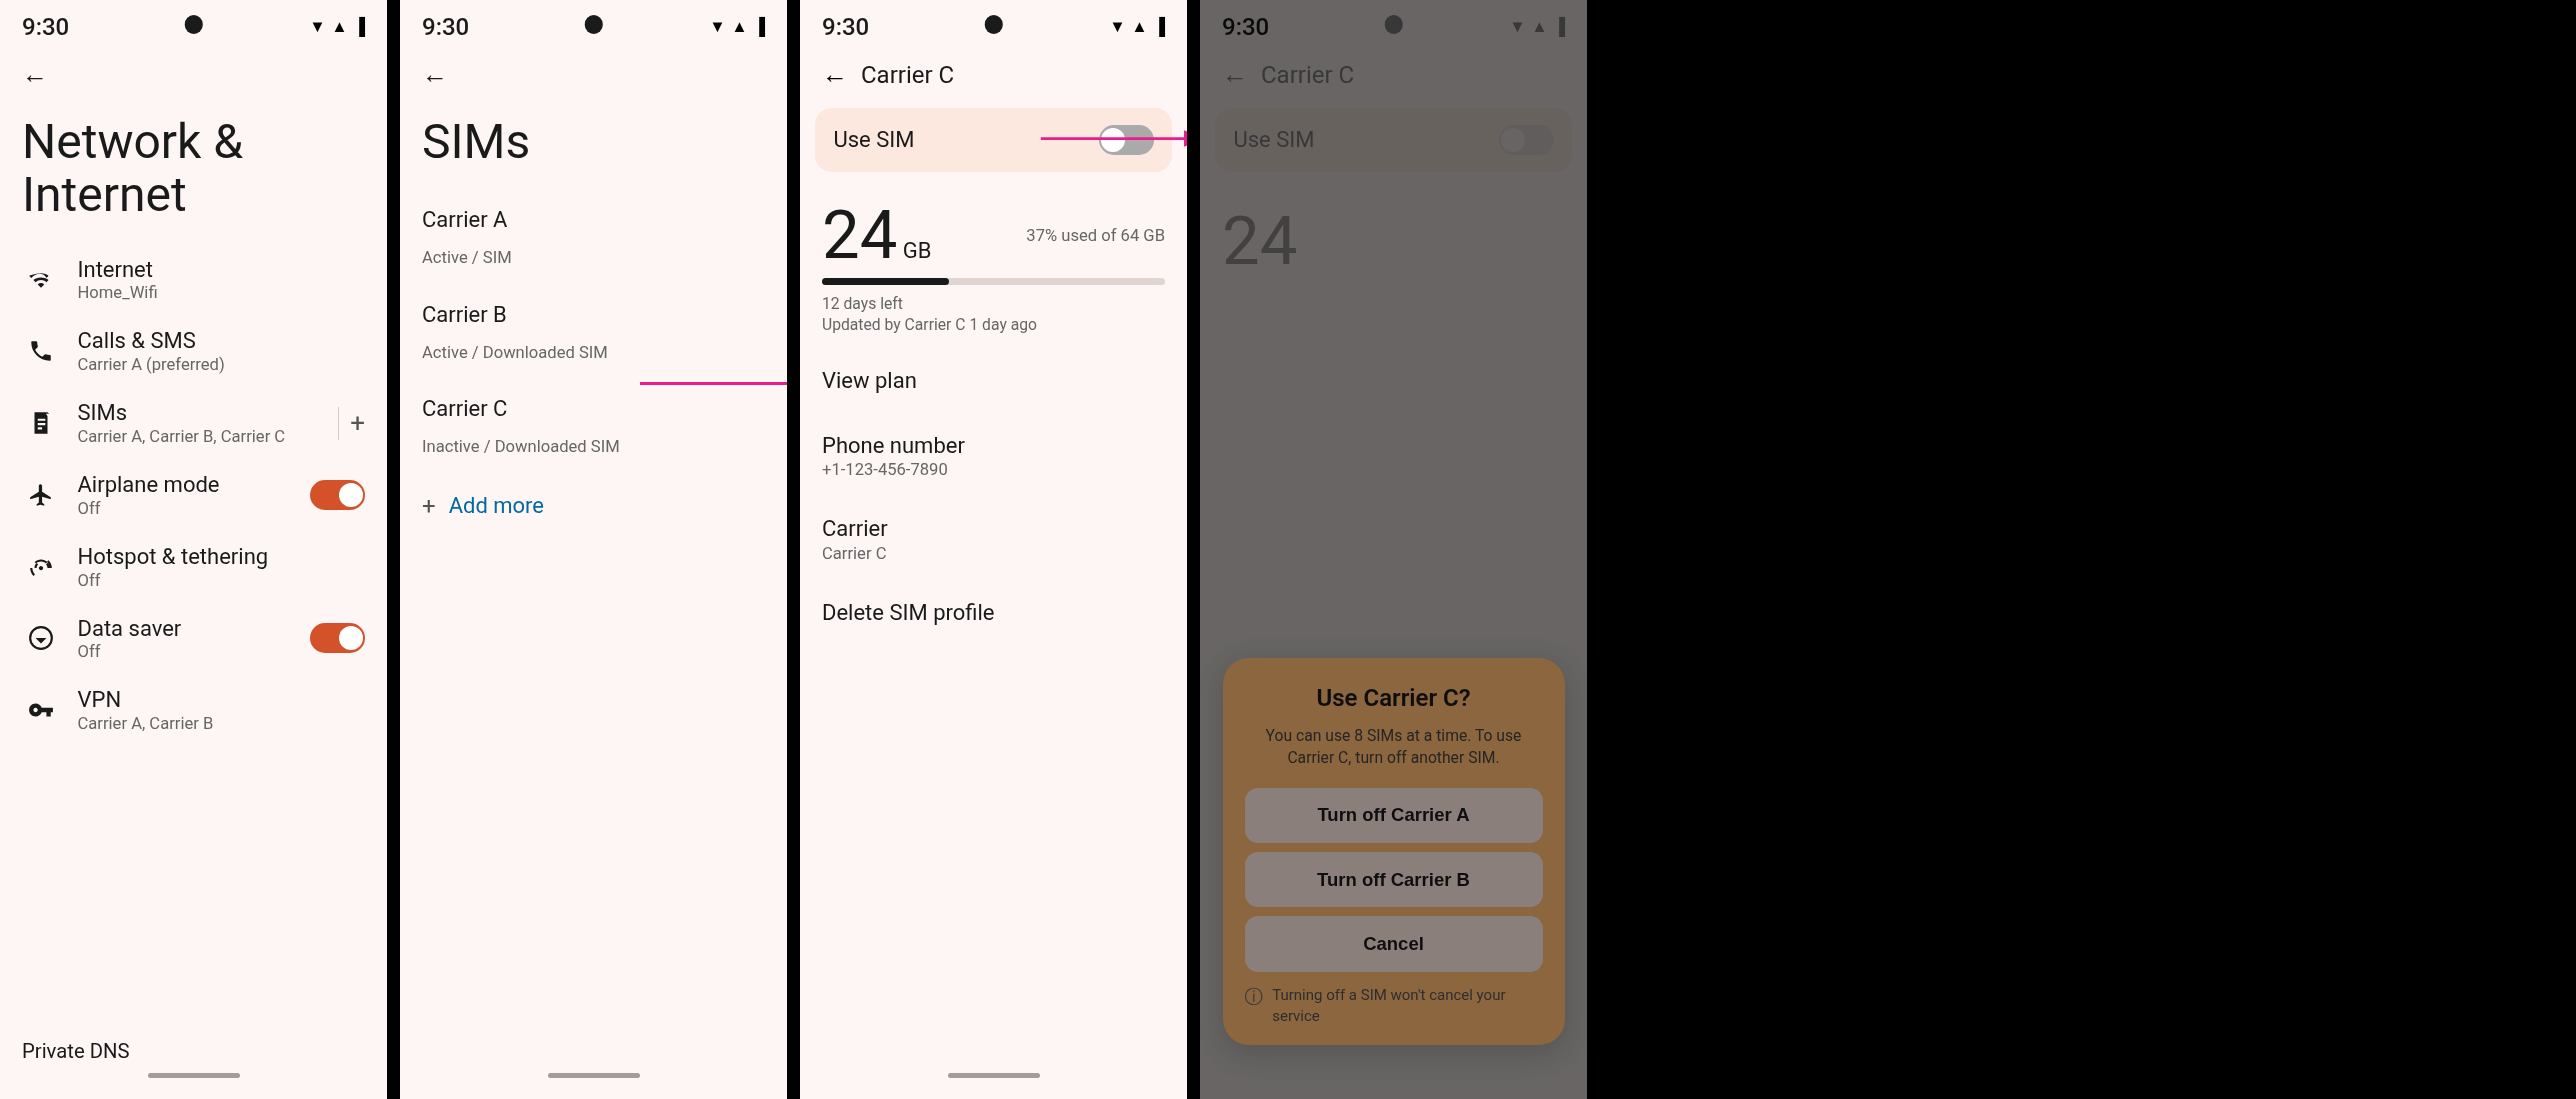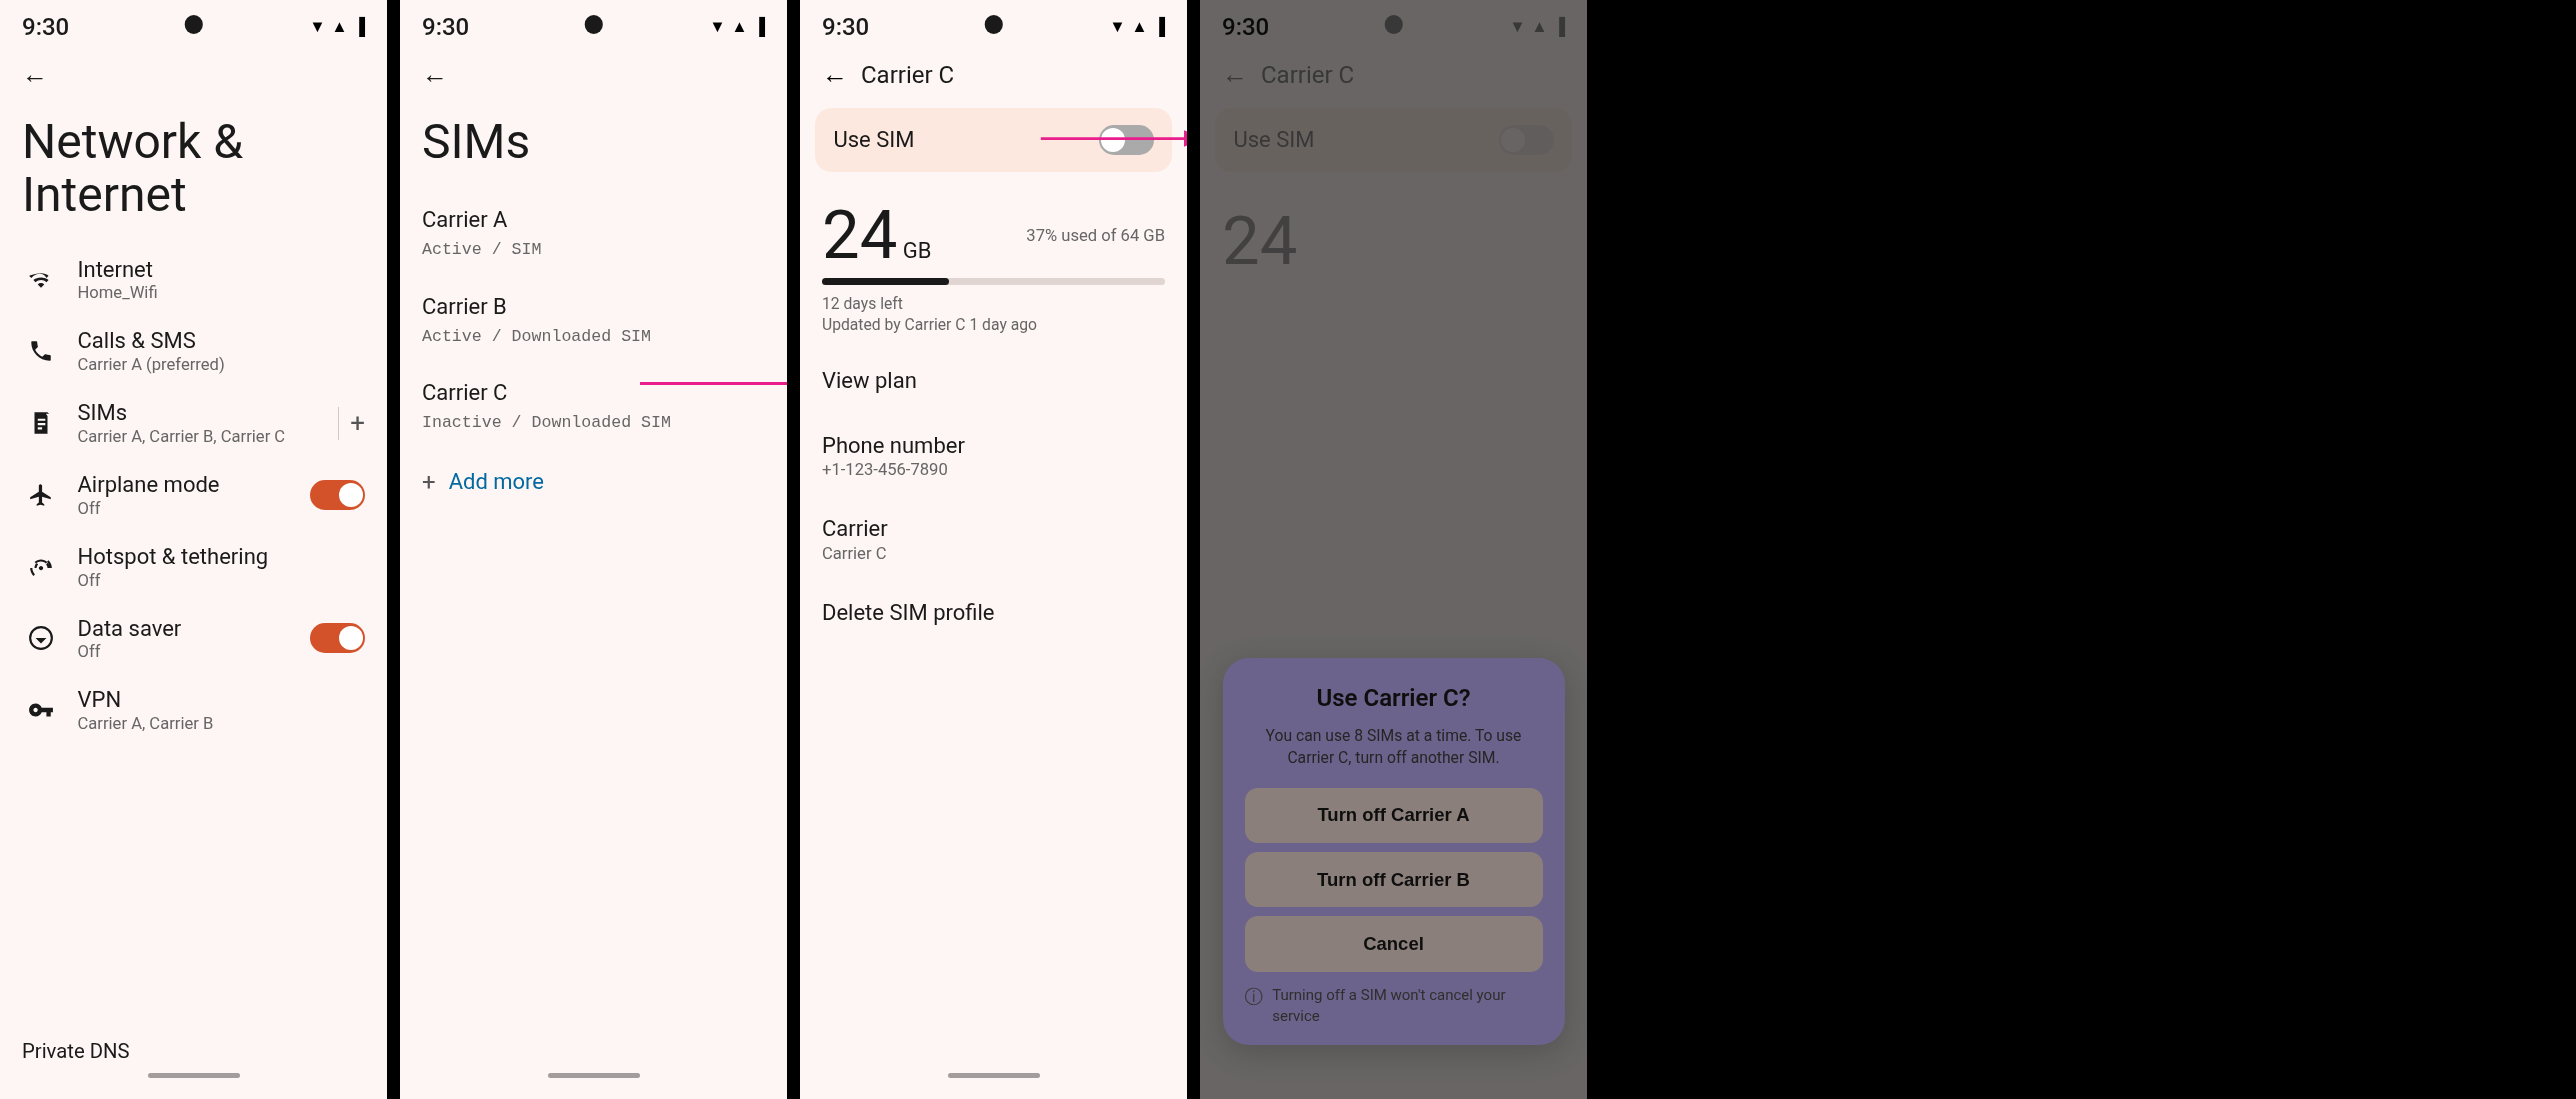--- a/index.html
+++ b/index.html
@@ -172,22 +172,21 @@
       border-bottom: 0.9px solid transparent;
     }
     .sim-name {
       font-size: 22px;
       color: #1a1a1a;
       font-weight: 400;
     }
     .sim-status {
       font-size: 16.6px;
       color: #666;
-      margin-top: 8px;
-      font-family: Liberation Mono, monospace;
+      margin-top: 16px;
     }
 
     .add-more {
       display: flex;
       align-items: center;
       padding: 18.5px 22px;
       cursor: pointer;
       gap: 13px;
     }
     .add-more-icon {
@@ -276,21 +275,21 @@
       position: absolute;
       top: 0; left: 0; right: 0; bottom: 0;
       background: rgba(0,0,0,0.25);
       display: flex;
       align-items: flex-end;
       justify-content: center;
       padding-bottom: 55px;
     }
 
     .dialog-box {
-      background: #c4b5fd;
+      background: #fdba74;
       border-radius: 26px;
       width: 342px;
       padding: 26px 22px 18.5px 22px;
       box-shadow: 0 7.4px 30px rgba(0,0,0,0.18);
     }
 
     .dialog-title {
       font-size: 24px;
       font-weight: 600;
       color: #1a1a1a;

